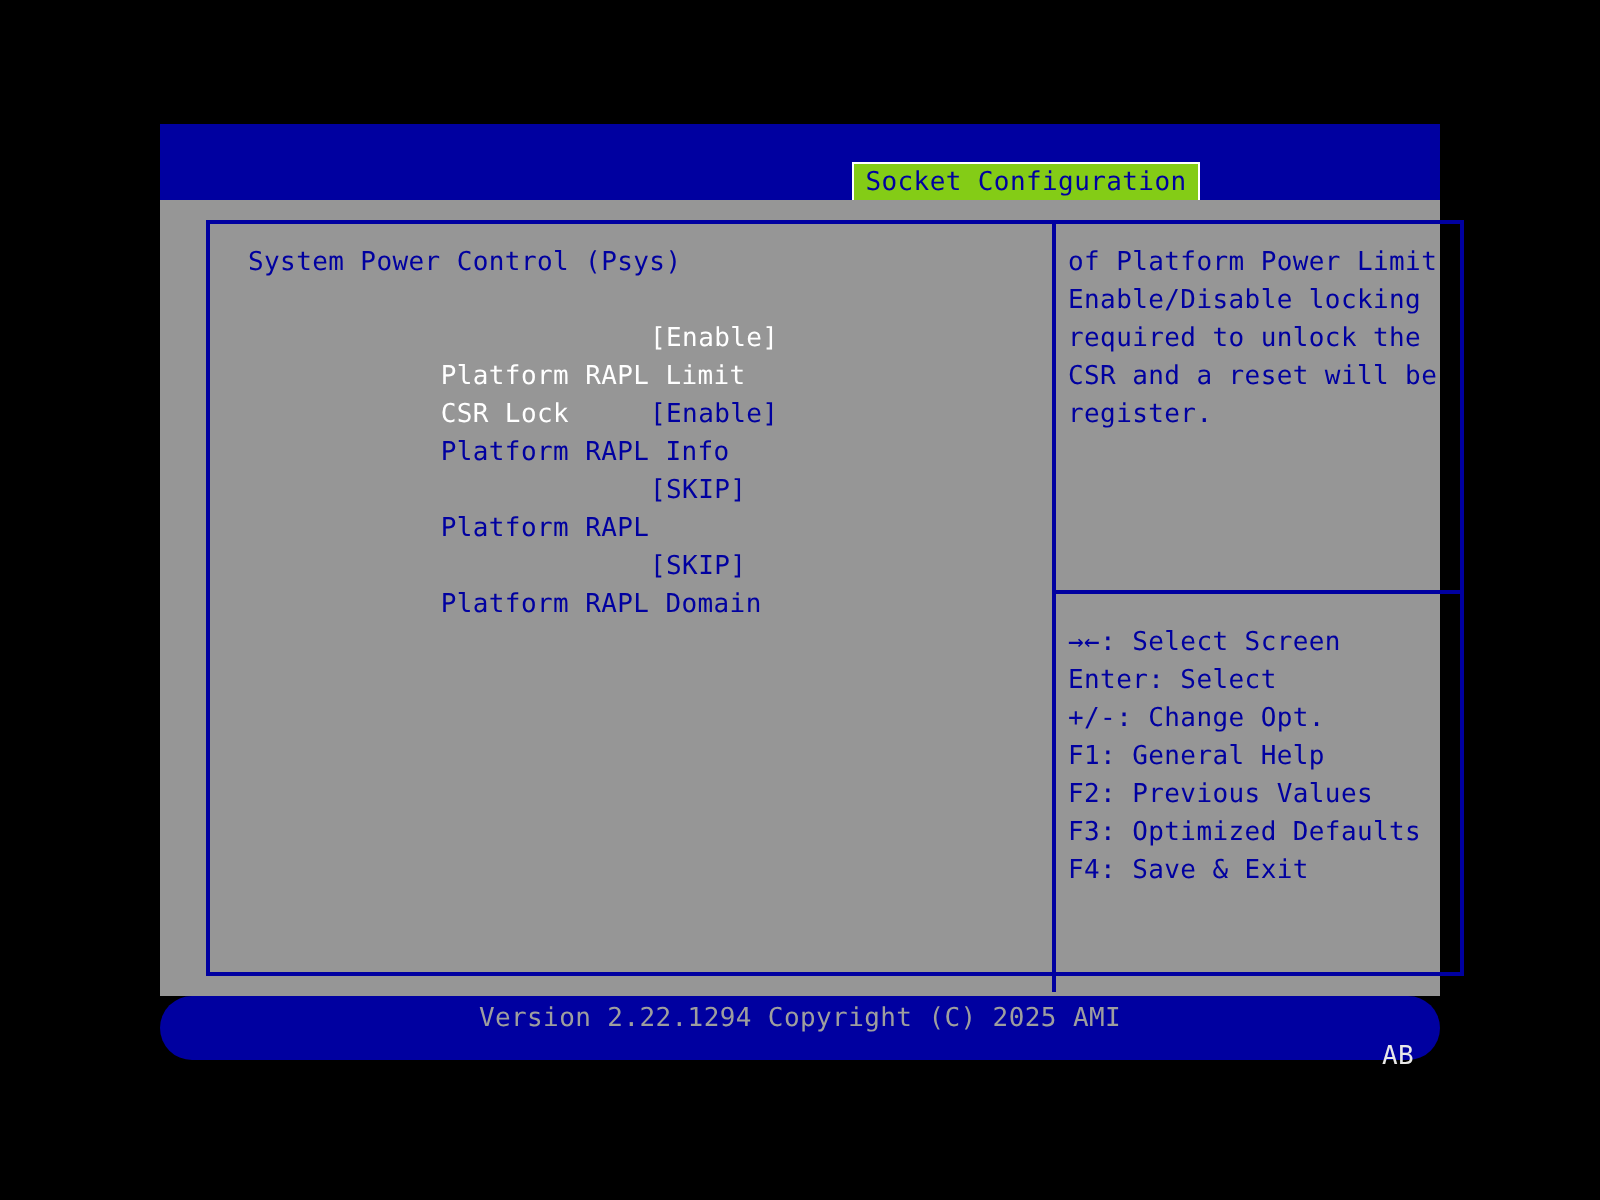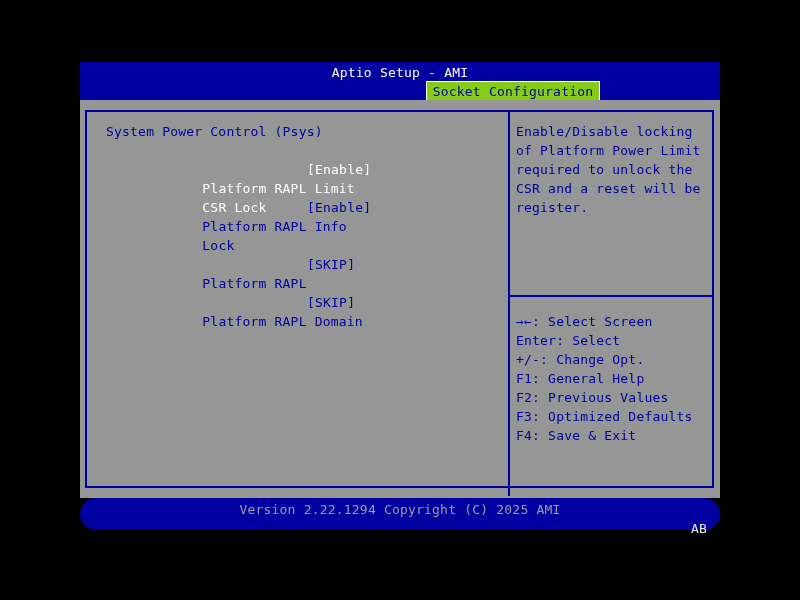--- a/index.html
+++ b/index.html
@@ -15,21 +15,21 @@
   .title{position:absolute;left:0;top:1px;width:640px;text-align:center;color:#FFFFFF;}
   .tab{
     position:absolute;left:346px;top:19px;width:174px;height:19px;
     background:#84cc16;color:#0000A0;text-align:center;
     border-top:1px solid #ffffff;border-left:1px solid #ffffff;border-right:1px solid #ffffff;
     box-sizing:border-box;
   }
   
   .main{position:absolute;left:0;top:38px;width:640px;height:398px;background:#969696;}
   .panels{
-    position:absolute;left:5px;top:10px;width:629px;height:378px;
+    position:absolute;left:23px;top:10px;width:629px;height:378px;
     border:2px solid #0000A0;box-sizing:border-box;display:flex;
   }
   .left-panel{width:421px;height:100%;border-right:2px solid #0000A0;box-sizing:content-box;
     padding-top:10px;color:#0000A0;}
   .right-panel{position:relative;flex:1;height:100%;padding-top:10px;color:#0000A0;box-sizing:border-box;}
   .lp-row{position:relative;height:19px;padding-left:19px;white-space:pre;}
   .lp-row .val{position:absolute;left:220px;top:0;text-align:right;}
   .selected .lp-row{color:#FFFFFF;}
   .rp-line{height:19px;padding-left:6px;white-space:pre;}
   .separator{position:absolute;left:0;right:0;top:183px;border-top:2px solid #0000A0;}
@@ -38,21 +38,20 @@
   .footer{position:absolute;left:0;top:436px;width:640px;height:32px;background:#0000A0;border-radius:16px;}
   .version{position:absolute;left:0;top:2px;width:640px;text-align:center;color:#9E9E9E;}
   .corner{position:absolute;right:13px;top:21px;color:#E8E8E8;}
 </style>
 </head>
 <body>
 
 <div class="screen">
 
   <div class="titlebar">
-    <div class="title">Aptio Setup - AMI</div>
     <div class="tab">Socket Configuration</div>
   </div>
 
   <div class="main">
     <div class="panels">
 
       <div class="left-panel">
         <div class="lp-row">System Power Control (Psys)</div>
         <div class="lp-row"></div>
 
@@ -64,23 +63,20 @@
           <div class="lp-row">
             <span>CSR Lock</span>
           </div>
         </div>
 
         <div>
           <div class="lp-row">
             <span>Platform RAPL Info</span>
             <span class="val">[Enable]</span>
           </div>
-          <div class="lp-row">
-            <span>Lock</span>
-          </div>
         </div>
 
         <div class="lp-row"></div>
 
         <div>
           <div class="lp-row">
             <span>Platform RAPL</span>
             <span class="val">[SKIP]</span>
           </div>
         </div>
@@ -89,22 +85,22 @@
 
         <div>
           <div class="lp-row">
             <span>Platform RAPL Domain</span>
             <span class="val">[SKIP]</span>
           </div>
         </div>
       </div>
 
       <div class="right-panel">
+        <div class="rp-line">of Platform Power Limit</div>
         <div class="rp-line">Enable/Disable locking</div>
-        <div class="rp-line">of Platform Power Limit</div>
         <div class="rp-line">required to unlock the</div>
         <div class="rp-line">CSR and a reset will be</div>
         <div class="rp-line">register.</div>
 
         <div class="separator"></div>
 
         <div class="hotkeys">
           <div class="rp-line">→←: Select Screen</div>
           <div class="rp-line">Enter: Select</div>
           <div class="rp-line">+/-: Change Opt.</div>

